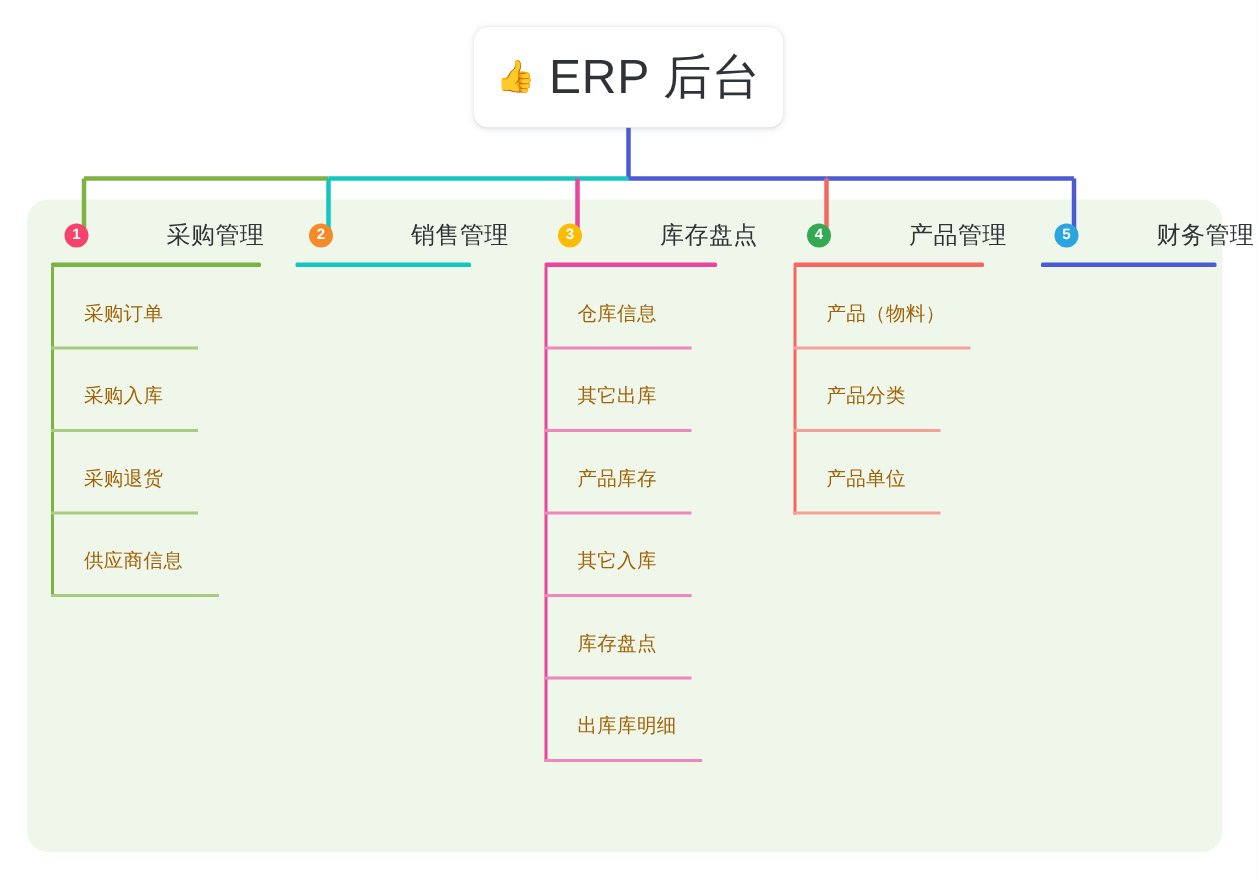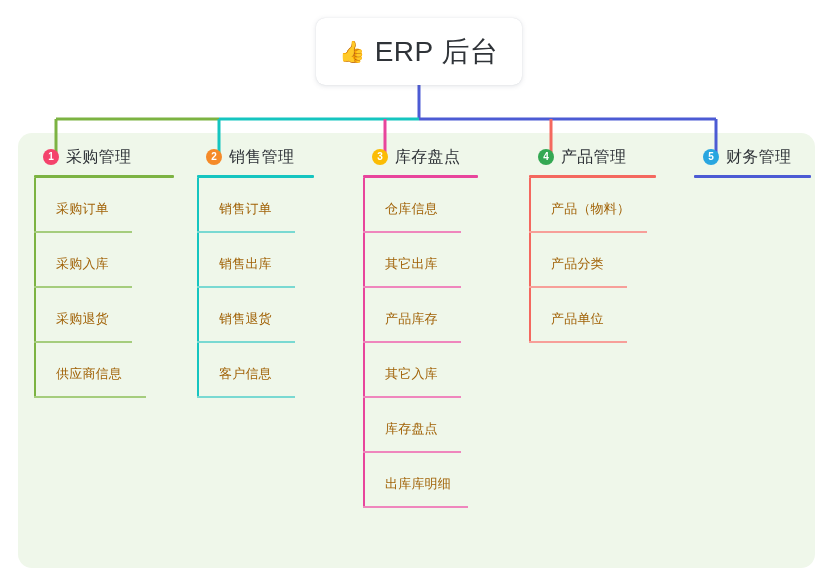--- a/index.html
+++ b/index.html
@@ -43,21 +43,21 @@
     display: flex;
     align-items: center;
     gap: 9px;
   }
   .title-emoji {
     font-size: 21px;
     line-height: 1;
     display: inline-block;
   }
   .title-text {
-    font-size: 28px;
+    font-size: 32px;
     color: #2f3338;
     letter-spacing: 0.5px;
     white-space: nowrap;
   }
 
   
   .panel {
     position: absolute;
     left: 18px;
     top: 133px;
@@ -108,20 +108,21 @@
     line-height: 16px;
     text-align: center;
     font-weight: bold;
     flex: none;
   }
   .col-title {
     font-size: 16px;
     color: #2f3338;
     white-space: nowrap;
     letter-spacing: 0.3px;
+    margin-left: 45px;
   }
   .col-rule {
     height: 3px;
     border-radius: 1px;
     margin-top: 7px;
   }
 
   .items {
     position: relative;
     padding-top: 0;
@@ -210,42 +211,20 @@
             <div class="item-underline" style="background: rgb(165, 205, 125); width: 112px;"></div>
           </div>
         </div>
       </div>
       <div class="column" style="left: 197px; width: 117px;">
         <div class="col-header">
           <span class="badge" style="background: rgb(245, 138, 40);">2</span>
           <span class="col-title">销售管理</span>
         </div>
         <div class="col-rule" style="background: rgb(21, 197, 192); width: 117px;"></div>
-        <div class="items">
-          <div class="item">
-            <div class="item-spine" style="background: rgb(21, 197, 192);"></div>
-            <div class="item-label">销售订单</div>
-            <div class="item-underline" style="background: rgb(121, 217, 210); width: 98px;"></div>
-          </div>
-          <div class="item">
-            <div class="item-spine" style="background: rgb(21, 197, 192);"></div>
-            <div class="item-label">销售出库</div>
-            <div class="item-underline" style="background: rgb(121, 217, 210); width: 98px;"></div>
-          </div>
-          <div class="item">
-            <div class="item-spine" style="background: rgb(21, 197, 192);"></div>
-            <div class="item-label">销售退货</div>
-            <div class="item-underline" style="background: rgb(121, 217, 210); width: 98px;"></div>
-          </div>
-          <div class="item">
-            <div class="item-spine" style="background: rgb(21, 197, 192);"></div>
-            <div class="item-label">客户信息</div>
-            <div class="item-underline" style="background: rgb(121, 217, 210); width: 98px;"></div>
-          </div>
-        </div>
       </div>
       <div class="column" style="left: 363px; width: 115px;">
         <div class="col-header">
           <span class="badge" style="background: rgb(251, 188, 5);">3</span>
           <span class="col-title">库存盘点</span>
         </div>
         <div class="col-rule" style="background: rgb(232, 69, 156); width: 115px;"></div>
         <div class="items">
           <div class="item">
             <div class="item-spine" style="background: rgb(232, 69, 156);"></div>

